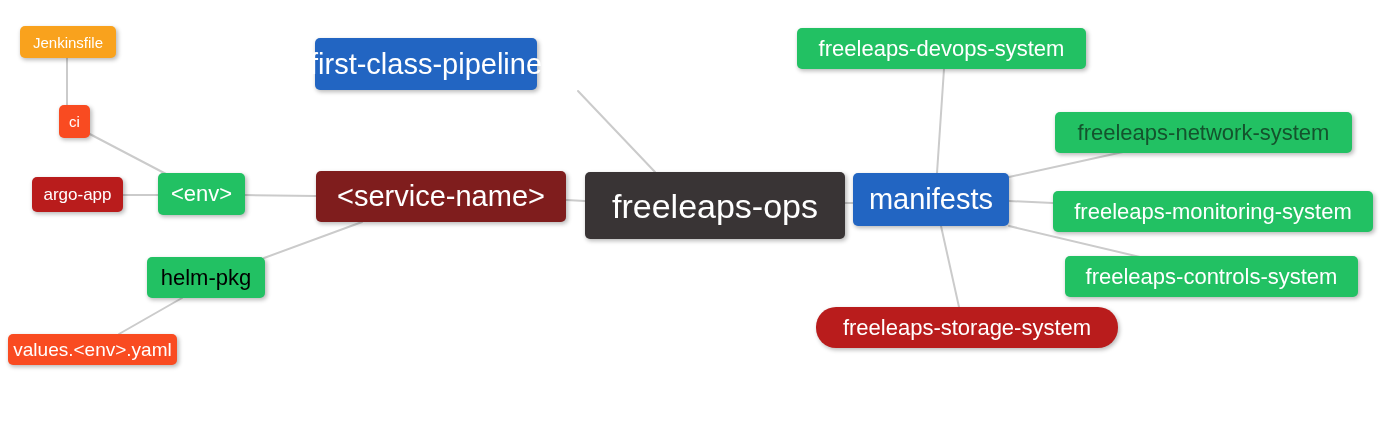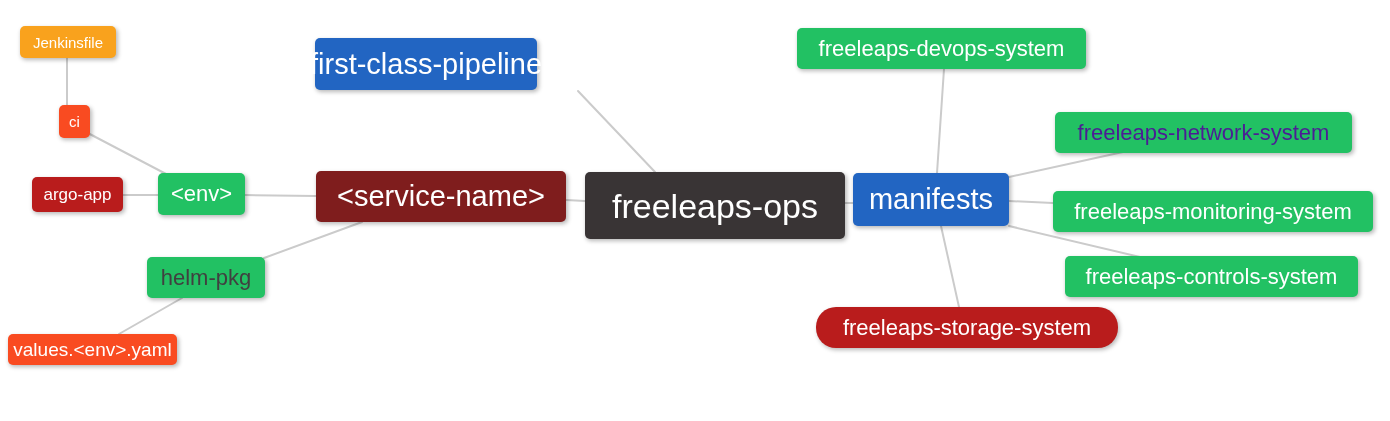--- a/index.html
+++ b/index.html
@@ -59,20 +59,20 @@
   <div id="nodes-layer">
       <div class="node" style="left: 20px; top: 26px; width: 96px; height: 32px; font-size: 15px; background: rgb(249, 162, 29); color: rgb(255, 255, 255); text-align: center;">Jenkinsfile</div>
       <div class="node" style="left: 53px; top: 105px; width: 31px; height: 33px; font-size: 15px; background: rgb(249, 75, 33); color: rgb(255, 255, 255); margin-left: 6px;">ci</div>
       <div class="node" style="left: 32px; top: 177px; width: 91px; height: 35px; font-size: 17px; background: #b91c1c; color: rgb(255, 255, 255);">argo-app</div>
       <div class="node" style="left: 158px; top: 173px; width: 87px; height: 42px; font-size: 22px; background: rgb(34, 193, 99); color: rgb(255, 255, 255);">&lt;env&gt;</div>
       <div class="node" style="left: 315px; top: 38px; width: 222px; height: 52px; font-size: 29px; background: rgb(34, 101, 194); color: rgb(255, 255, 255);">first-class-pipeline</div>
       <div class="node" style="left: 316px; top: 171px; width: 250px; height: 51px; font-size: 29px; background: #7f1d1d; color: rgb(255, 255, 255);">&lt;service-name&gt;</div>
       <div class="node" style="left: 585px; top: 172px; width: 260px; height: 67px; font-size: 34px; background: rgb(57, 52, 53); color: rgb(255, 255, 255);">freeleaps-ops</div>
       <div class="node" style="left: 853px; top: 173px; width: 156px; height: 53px; font-size: 29px; background: rgb(34, 101, 194); color: rgb(255, 255, 255);">manifests</div>
       <div class="node" style="left: 797px; top: 28px; width: 289px; height: 41px; font-size: 22px; background: rgb(34, 193, 99); color: rgb(255, 255, 255);">freeleaps-devops-system</div>
-      <div class="node" style="left: 1055px; top: 112px; width: 297px; height: 41px; font-size: 22px; background: rgb(34, 193, 99); color: #4c1d95;">freeleaps-network-system</div>
+      <div class="node" style="left: 1055px; top: 112px; width: 297px; height: 41px; font-size: 22px; background: rgb(34, 193, 99); color: #14532d;">freeleaps-network-system</div>
       <div class="node" style="left: 1053px; top: 183px; width: 320px; height: 41px; font-size: 22px; background: rgb(34, 193, 99); color: rgb(255, 255, 255); margin-top: 8px;">freeleaps-monitoring-system</div>
       <div class="node" style="left: 1065px; top: 256px; width: 293px; height: 41px; font-size: 22px; background: rgb(34, 193, 99); color: rgb(255, 255, 255);">freeleaps-controls-system</div>
       <div class="node" style="left: 816px; top: 307px; width: 302px; height: 41px; font-size: 22px; background: #b91c1c; color: rgb(255, 255, 255); border-radius: 20px;">freeleaps-storage-system</div>
-      <div class="node" style="left: 147px; top: 257px; width: 118px; height: 41px; font-size: 22px; background: rgb(34, 193, 99); color: #404040;">helm-pkg</div>
+      <div class="node" style="left: 147px; top: 257px; width: 118px; height: 41px; font-size: 22px; background: rgb(34, 193, 99); color: #000000;">helm-pkg</div>
       <div class="node" style="left: 8px; top: 334px; width: 169px; height: 31px; font-size: 19px; background: rgb(249, 75, 33); color: rgb(255, 255, 255);">values.&lt;env&gt;.yaml</div>
     </div>
 </div>
 
 </body></html>

